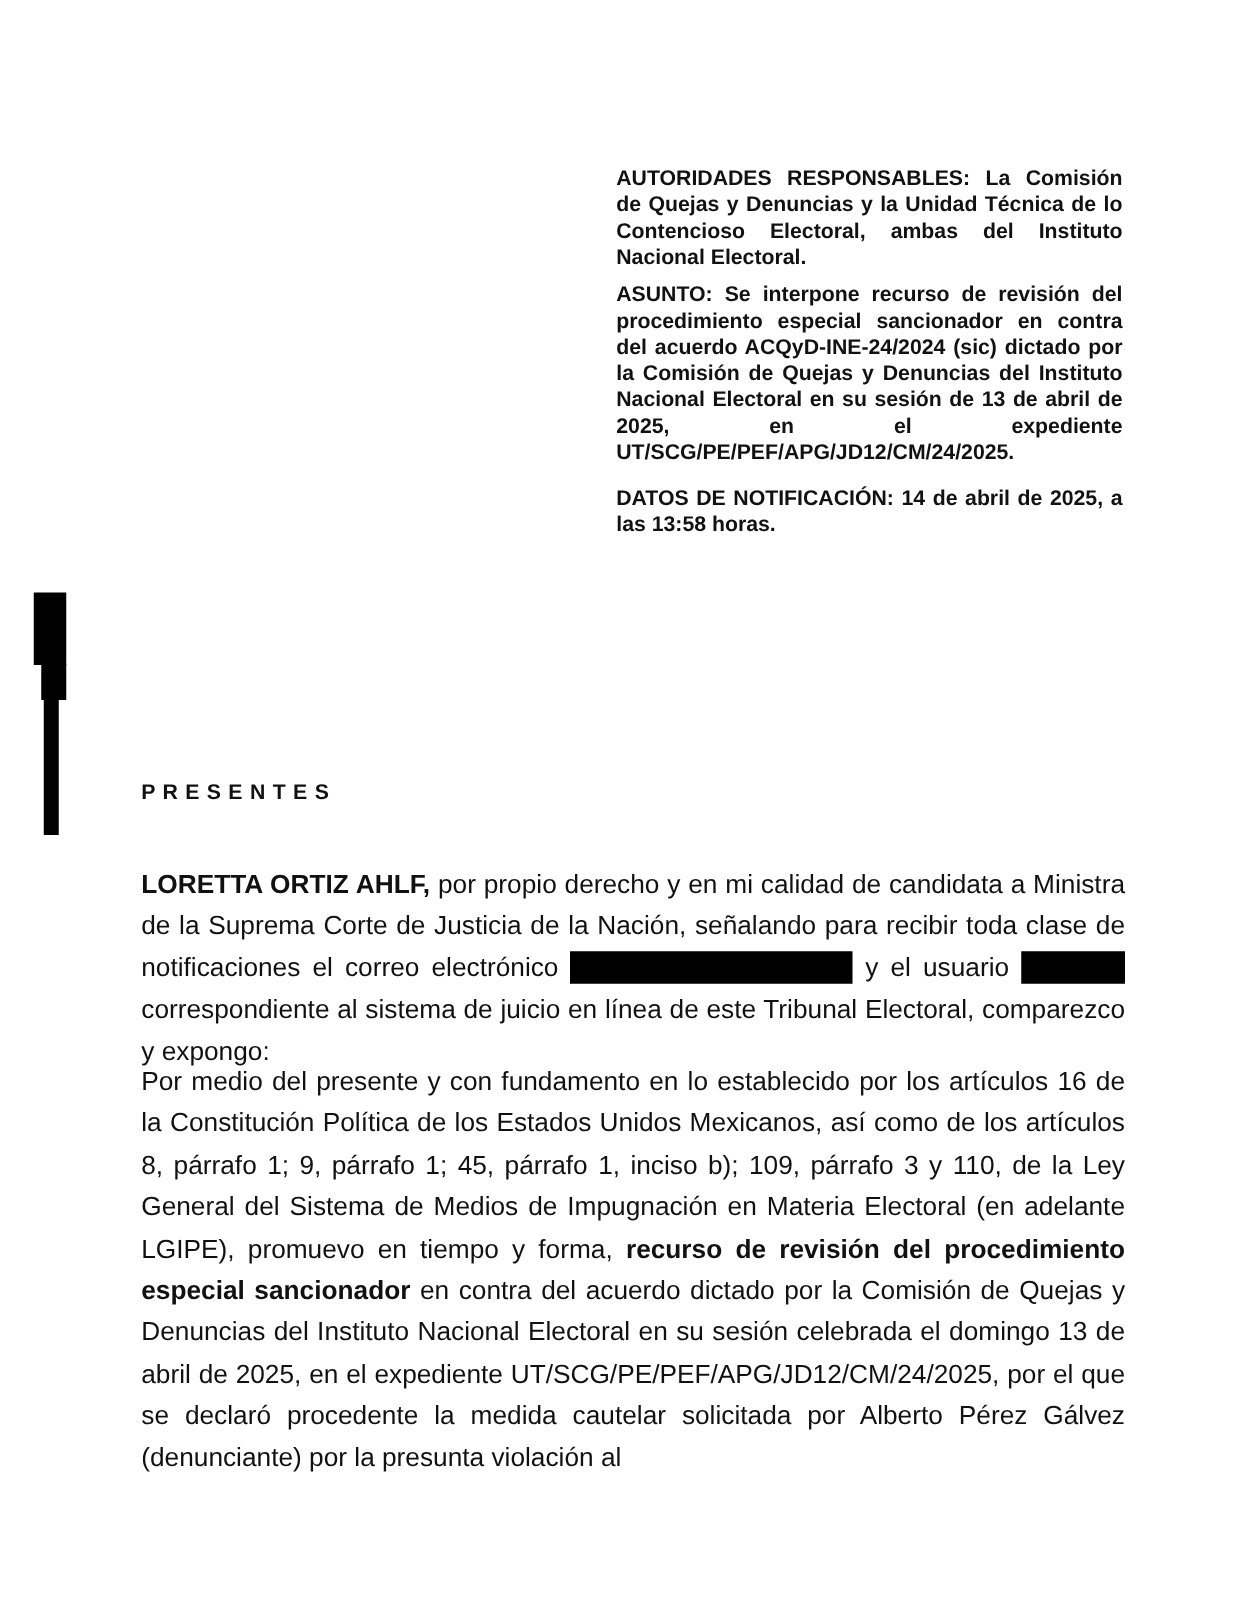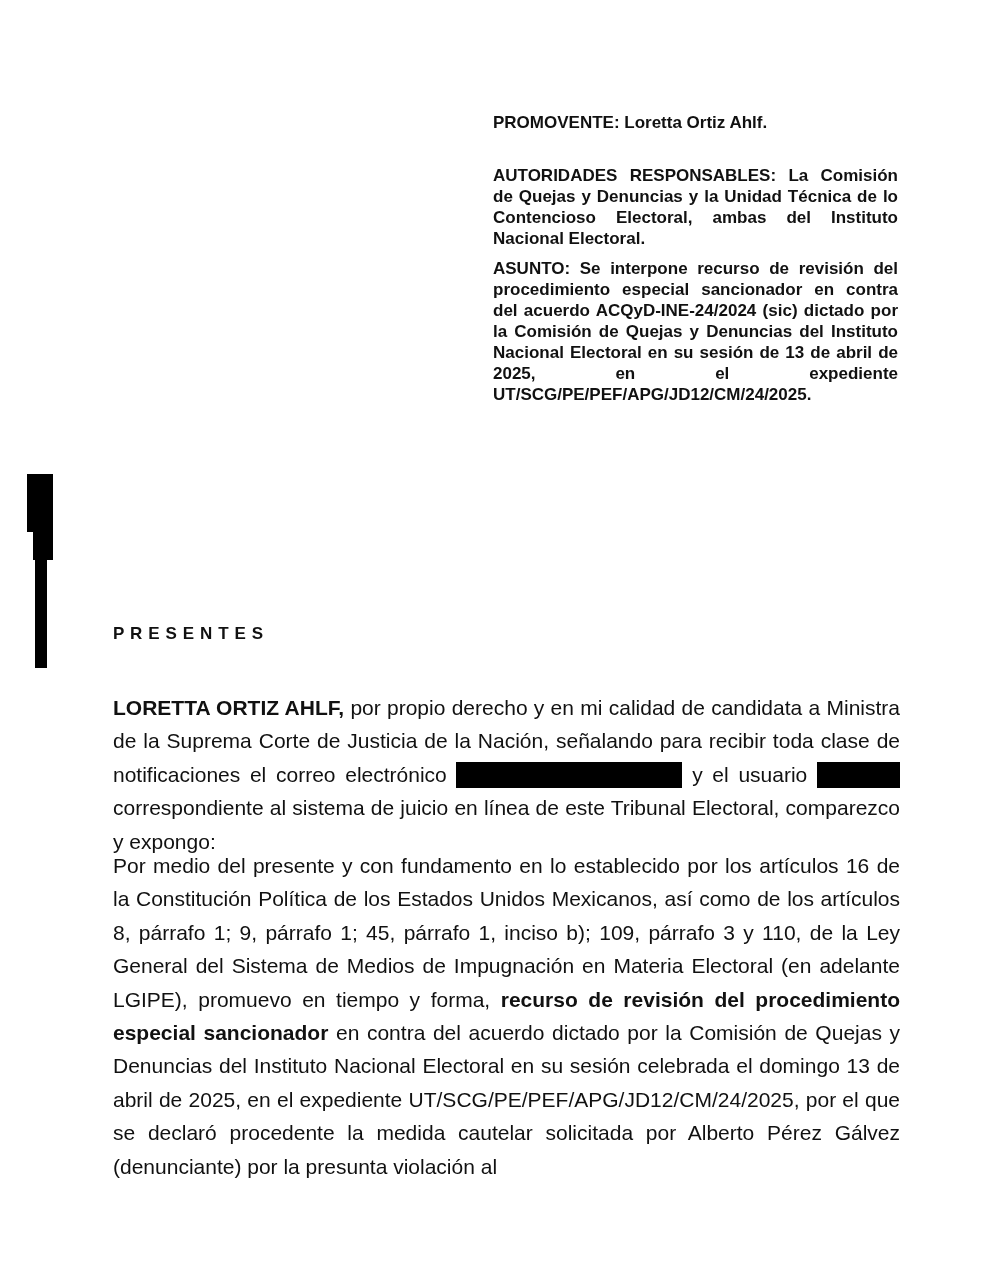--- a/index.html
+++ b/index.html
@@ -22,21 +22,21 @@
     position: absolute;
     left: 493px;
     top: 112px;
     width: 405px;
     font-size: 17px;
     line-height: 21px;
     font-weight: bold;
     text-align: justify;
   }
   .right-header p { margin: 0; }
-  .right-header p.gap-a { margin-top: 32px; }
+  .right-header p.gap-a { margin-top: 20px; }
   .right-header p.gap-b { margin-top: 9px; }
   .right-header p.gap-c { margin-top: 16px; }
 
   
   .mark-rect { position: absolute; background: #000; }
   .mark-rect.r1 { left: 27px; top: 474px; width: 26px; height: 58px; }
   .mark-rect.r2 { left: 33px; top: 531px; width: 20px; height: 29px; }
   .mark-rect.r3 { left: 35px; top: 560px; width: 12px; height: 108px; }
 
   
@@ -93,23 +93,23 @@
     font-size: 17px;
     line-height: 21px;
   }
 </style>
 </head>
 <body>
 
 <div class="page">
 
   <div class="right-header">
-    <p>PROMOVENTE: Loretta Ortiz Ahlf.</p>
     <p class="gap-a">AUTORIDADES RESPONSABLES: La Comisión de Quejas y Denuncias y la Unidad Técnica de lo Contencioso Electoral, ambas del Instituto Nacional Electoral.</p>
     <p class="gap-b">ASUNTO: Se interpone recurso de revisión del procedimiento especial sancionador en contra del acuerdo ACQyD-INE-24/2024 (sic) dictado por la Comisión de Quejas y Denuncias del Instituto Nacional Electoral en su sesión de 13 de abril de 2025, en el expediente UT/SCG/PE/PEF/APG/JD12/CM/24/2025.</p>
+    <p class="gap-c">DATOS DE NOTIFICACIÓN: 14 de abril de 2025, a las 13:58 horas.</p>
   </div>
 
   <div class="mark-rect r1"></div>
   <div class="mark-rect r2"></div>
   <div class="mark-rect r3"></div>
 
   <div class="presentes">P R E S E N T E S</div>
 
   <div class="body-par p1">
     <span class="bold">LORETTA ORTIZ AHLF,</span><span> por propio derecho y en mi calidad de candidata a Ministra de la Suprema Corte de Justicia de la Nación, señalando para recibir toda clase de notificaciones el correo electrónico </span><span class="redact email"></span><span> y el usuario </span><span class="redact user"></span><span> correspondiente al sistema de juicio en línea de este Tribunal Electoral, comparezco y expongo:</span>

